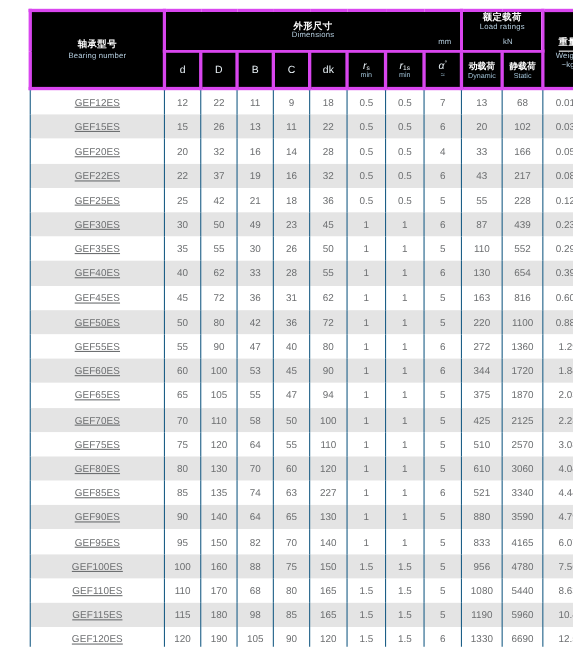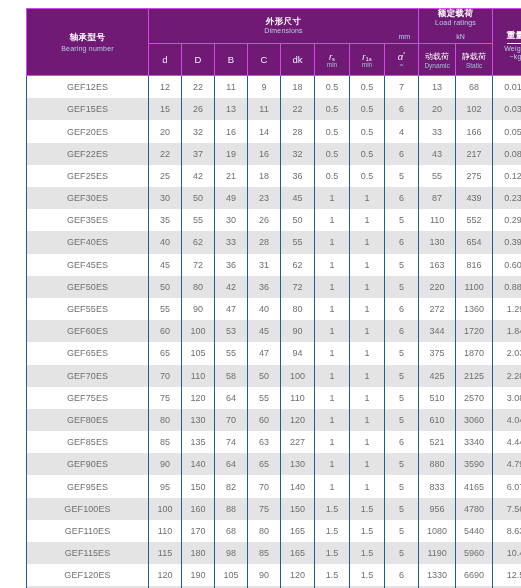--- a/index.html
+++ b/index.html
@@ -34,24 +34,24 @@
   #spec-table th,
   #spec-table td {
     padding: 0;
     margin: 0;
     text-align: center;
     vertical-align: middle;
   }
 
   
   thead th {
-    background: #701a75;
+    background: #000000;
     color: #ffffff;
     font-weight: normal;
-    border: 1px solid #d946ef;
+    border: 3px solid #d946ef;
   }
 
   .hdr-group {
     height: 24px;
     line-height: 1.05;
     position: relative;
   }
 
   .hdr-cn {
     display: block;
@@ -110,21 +110,21 @@
   }
   .hdr-sub .qual {
     display: block;
     font-size: 6.5px;
     color: #9fc0d5;
     margin-top: -1px;
   }
   .hdr-sub .hdr-cn2 {
     display: block;
     font-size: 8px;
-    font-weight: normal;
+    font-weight: bold;
     color: #ffffff;
   }
   .hdr-sub .hdr-en2 {
     display: block;
     font-size: 6.5px;
     color: #9fc0d5;
     margin-top: 0px;
   }
 
   
@@ -143,20 +143,21 @@
   }
   tbody tr.odd td {
     background: #ffffff;
   }
   tbody tr.even td {
     background: #e4e4e4;
   }
   tbody td.name {
     color: #6d6f71;
     letter-spacing: 0.1px;
+    text-decoration: underline;
   }
 </style>
 </head>
 <body>
 
 <div id="page">
 
   <table id="spec-table">
     <colgroup>
       <col style="width:122px">
@@ -294,21 +295,21 @@
           <td class="name">GEF25ES</td>
           <td>25</td>
           <td>42</td>
           <td>21</td>
           <td>18</td>
           <td>36</td>
           <td>0.5</td>
           <td>0.5</td>
           <td>5</td>
           <td>55</td>
-          <td>275</td>
+          <td>228</td>
           <td>0.128</td>
         </tr>
         <tr class="even">
           <td class="name">GEF30ES</td>
           <td>30</td>
           <td>50</td>
           <td>49</td>
           <td>23</td>
           <td>45</td>
           <td>1</td>

